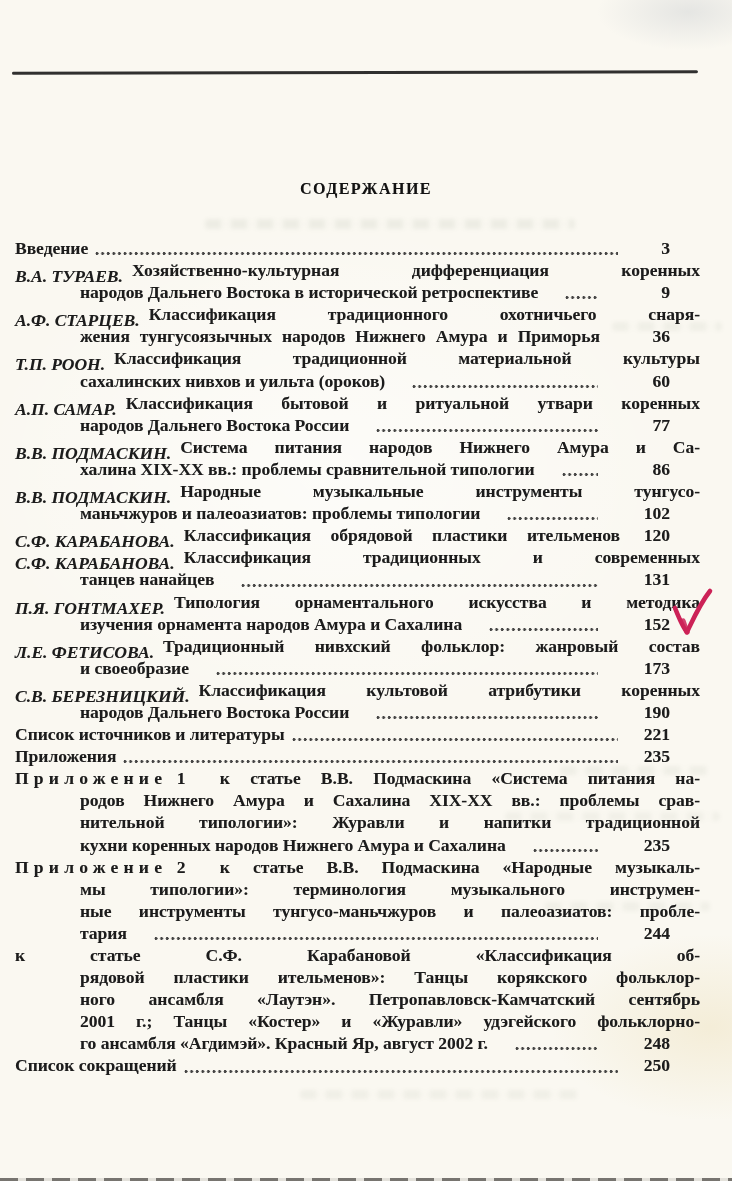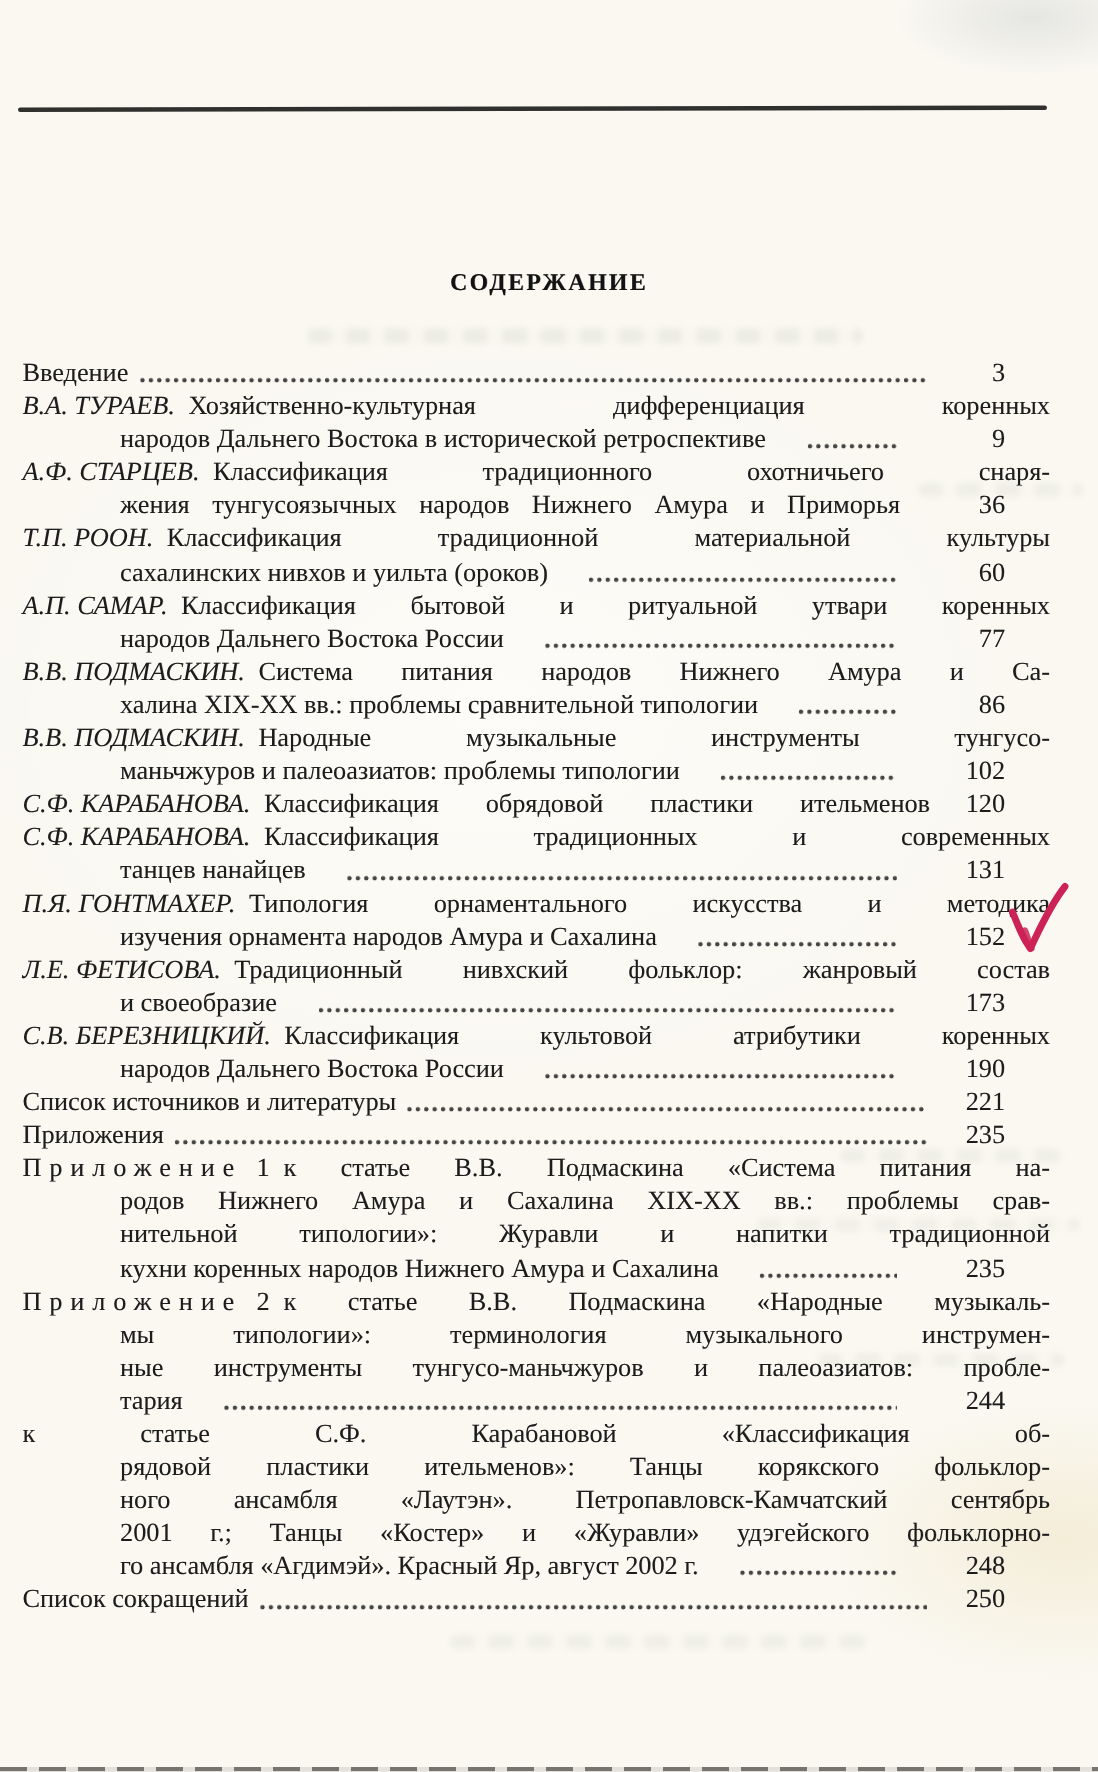--- a/index.html
+++ b/index.html
@@ -25,25 +25,25 @@
     position:absolute;left:0;top:180px;width:100%;
     text-align:center;font-weight:bold;font-size:16px;
     letter-spacing:1.5px;color:#121212;
     text-shadow:0.3px 0.3px 0.4px rgba(10,10,10,.35);
   }
   .toc{
     position:absolute;left:15px;right:32px;top:237px;
     font-size:17.5px;line-height:22.1px;
     text-shadow:0.2px 0.2px 0.3px rgba(20,20,20,.30);
   }
-  .row{display:flex;align-items:flex-end;height:22.1px;}
+  .row{display:flex;align-items:center;height:22.1px;font-weight:bold;}
   .row.ind{padding-left:65px;gap:20px;}
   .row.haspage{padding-right:30px;}
   .author{flex:0 0 auto;font-style:italic;margin-right:9px;white-space:pre;margin-top:12px;}
-  .spaced{flex:0 0 auto;letter-spacing:0.30em;margin-right:4px;white-space:pre;}
+  .spaced{flex:0 0 auto;letter-spacing:0.30em;margin-right:29px;white-space:pre;}
   .text{flex:0 1 auto;white-space:pre;}
   .text.fill{flex:1 1 auto;white-space:normal;text-align:justify;text-align-last:justify;overflow:hidden;}
   .haspage .text.fill{margin-right:8px;}
   .leader{
     flex:1 1 auto;align-self:flex-end;height:5px;
     margin:0 10px 3px 7px;
     background:radial-gradient(circle at 2px 2.5px,#2c2c2c 1.25px,rgba(0,0,0,0) 1.7px) repeat-x;
     background-size:5.6px 5px;
     opacity:.88;
   }

